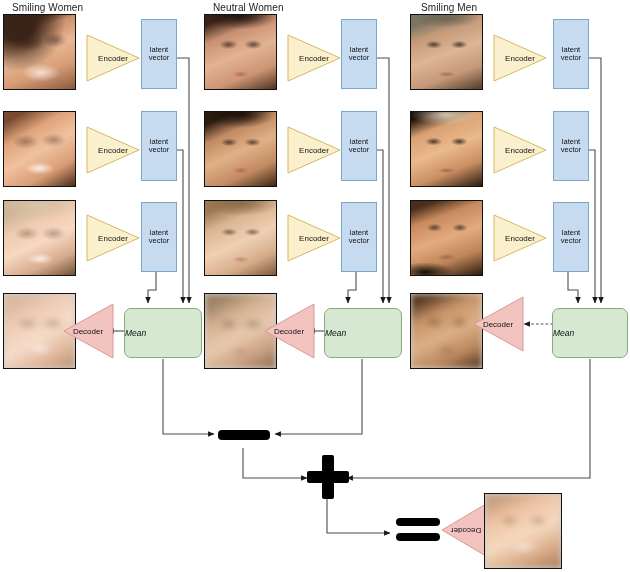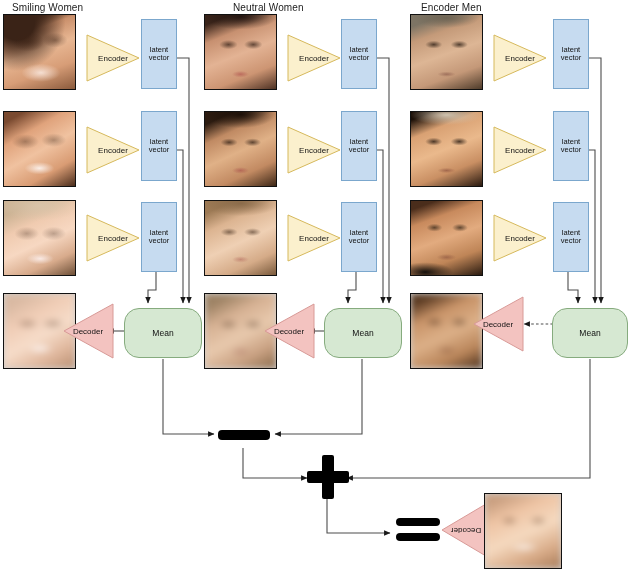--- a/index.html
+++ b/index.html
@@ -57,24 +57,24 @@
     display:flex;align-items:center;justify-content:center;
     font-size:7.5px;line-height:1.12;
     color:#111;text-align:center;
   }
 
   
   .mean{
     position:absolute;
     background:#d6e8d2;
     border:1px solid #86ab7e;
-    border-radius:15px;
+    border-radius:7px;
     box-sizing:border-box;
-    display:flex;align-items:center;justify-content:center;
-    font-size:8.5px;color:#111;
+    display:flex;align-items:center;justify-content:flex-start;
+    font-size:8.5px;color:#111;font-style:italic;
   }
 
   
   .op{position:absolute;}
   .op .bar{position:absolute;background:#000;border-radius:4px;}
 
   
   #wires{position:absolute;left:0;top:0;width:630px;height:572px;pointer-events:none;}
   #wires path,#wires line{fill:none;stroke:#4d4d4d;stroke-width:1.1;}
   #wires .dash{stroke-dasharray:2.6 2.2;}
@@ -115,22 +115,22 @@
     <path d="M362,359 L362,434 L275,434" marker-end="url(#ah)"></path>
 
     <path d="M243,448 L243,478 L307,478" marker-end="url(#ah)"></path>
 
     <path d="M590,359 L590,478 L347,478" marker-end="url(#ah)"></path>
 
     <path d="M327,495 L327,533 L390,533" marker-end="url(#ah)"></path>
   </svg>
 
   <div class="col-header" style="left:12px;top:2px;">Smiling Women</div>
-  <div class="col-header" style="left:213px;top:2px;margin-left:20px;">Neutral Women</div>
-  <div class="col-header" style="left:421px;top:2px;">Encoder Men</div>
+  <div class="col-header" style="left:213px;top:2px;">Neutral Women</div>
+  <div class="col-header" style="left:421px;top:2px;">Smiling Men</div>
 
   <div class="face" style="left:3px;top:14px;width:73px;height:76px;">
     <div class="px" style="background:
       radial-gradient(ellipse 26px 16px at 34% 36%, rgba(60,35,22,.55), transparent 62%),
       radial-gradient(ellipse 20px 12px at 72% 34%, rgba(60,35,22,.45), transparent 62%),
       radial-gradient(ellipse 30px 14px at 52% 78%, rgba(255,245,240,.75), transparent 65%),
       radial-gradient(circle at 18% 10%, #3a2317 0 20%, transparent 55%),
       linear-gradient(160deg,#4b2e1c 0 14%,#c98f6b 26%,#e8b793 48%,#d79d77 72%,#8a5a3c 100%)"></div>
   </div>
   <div class="tri" style="left:86px;top:34px;width:54px;height:48px;">

